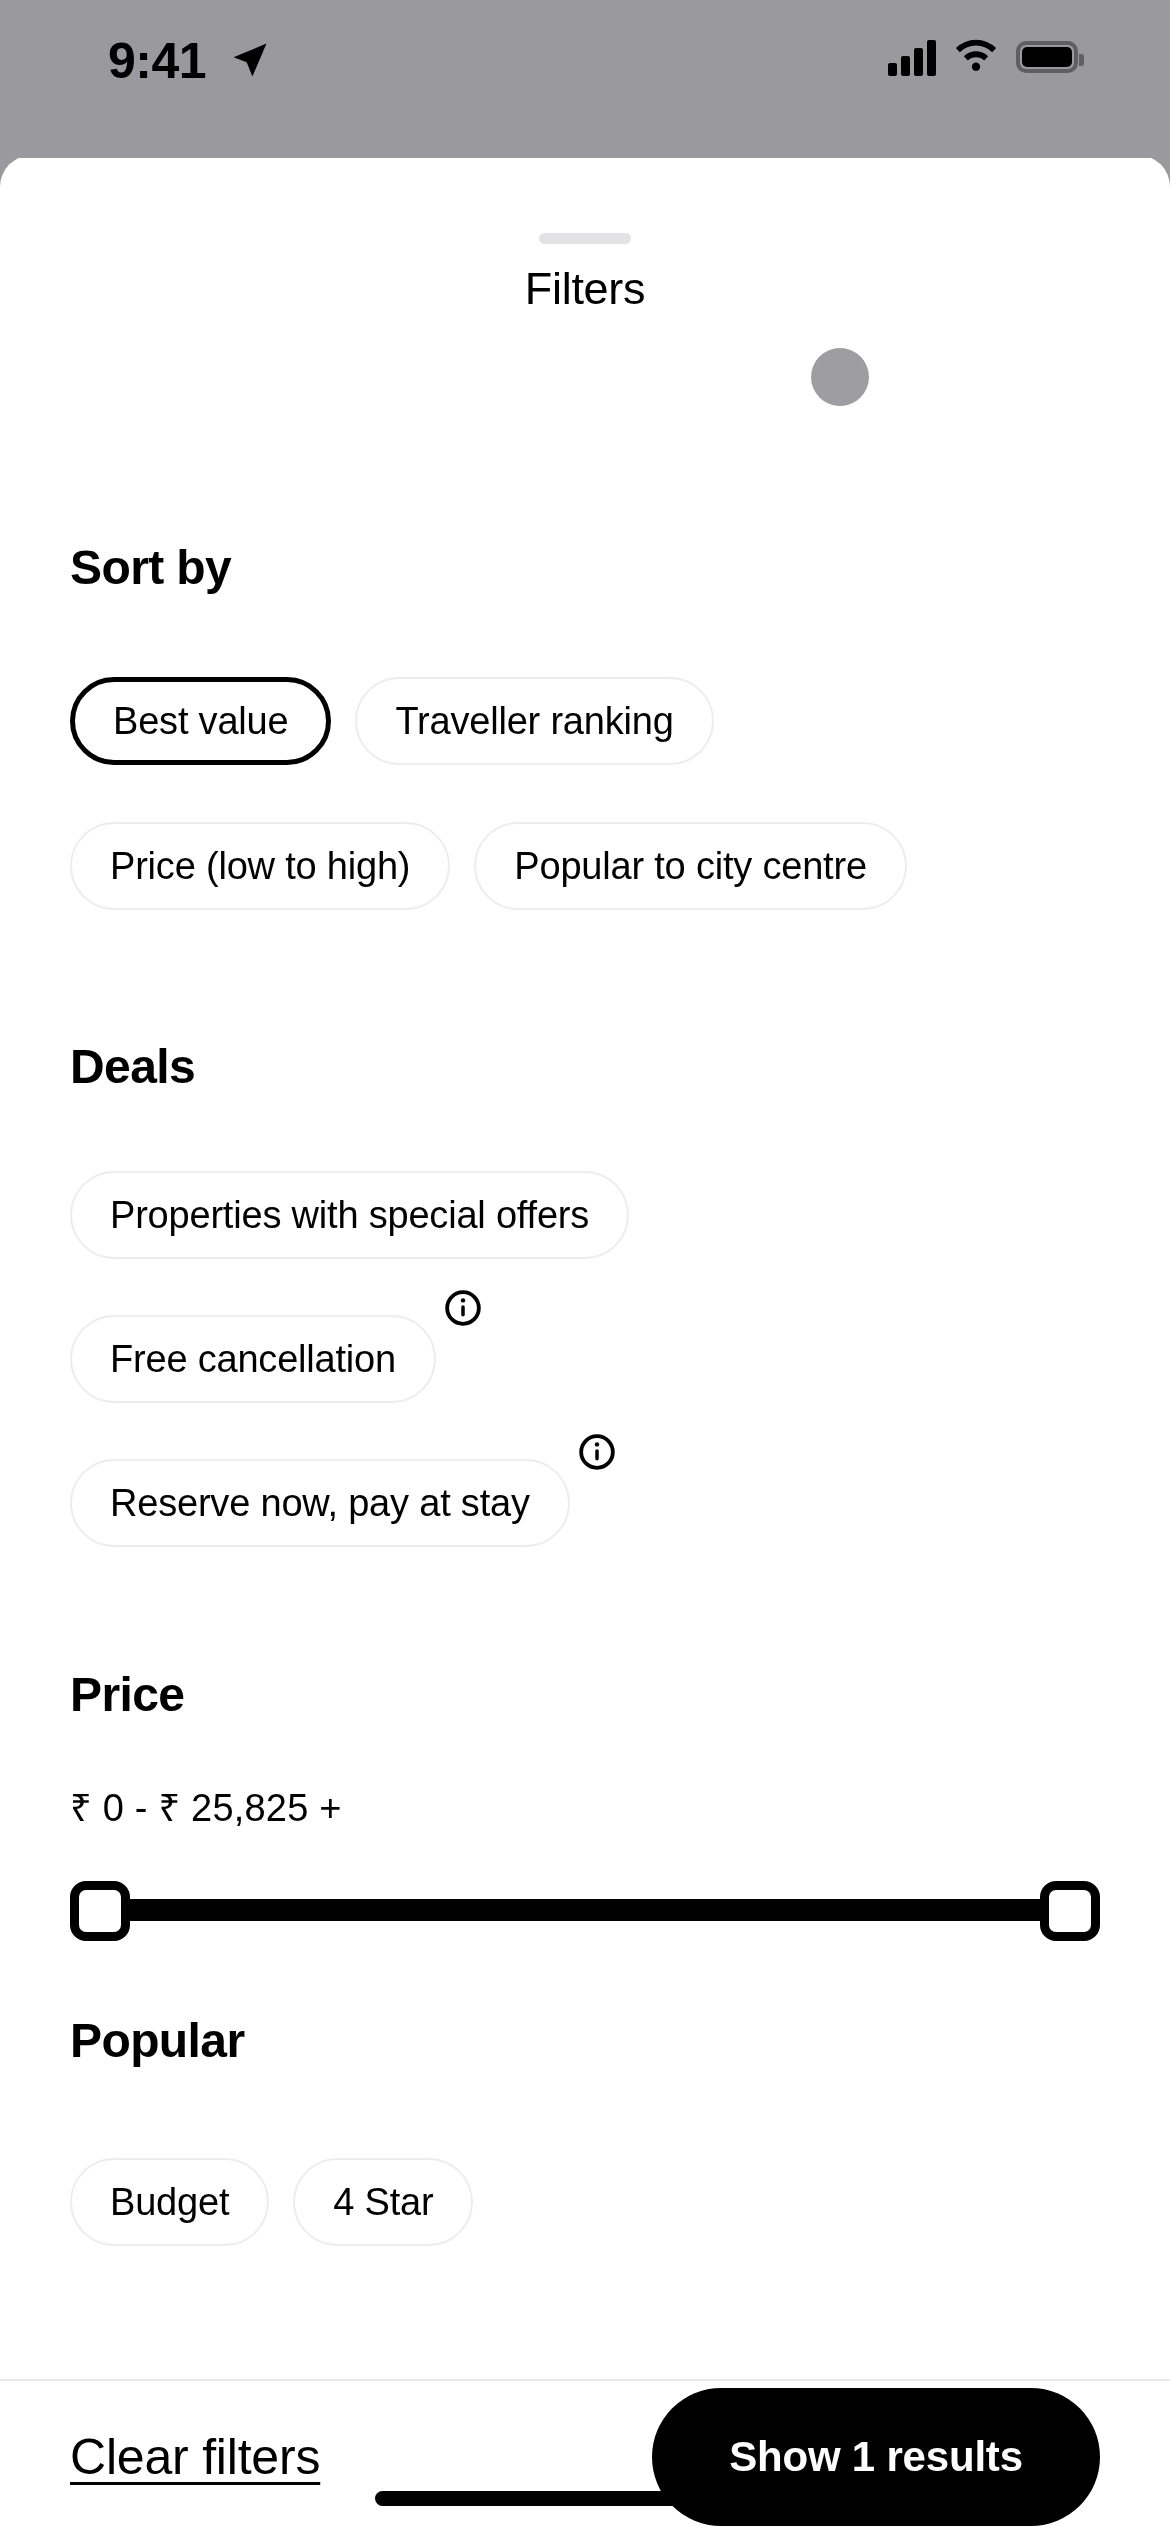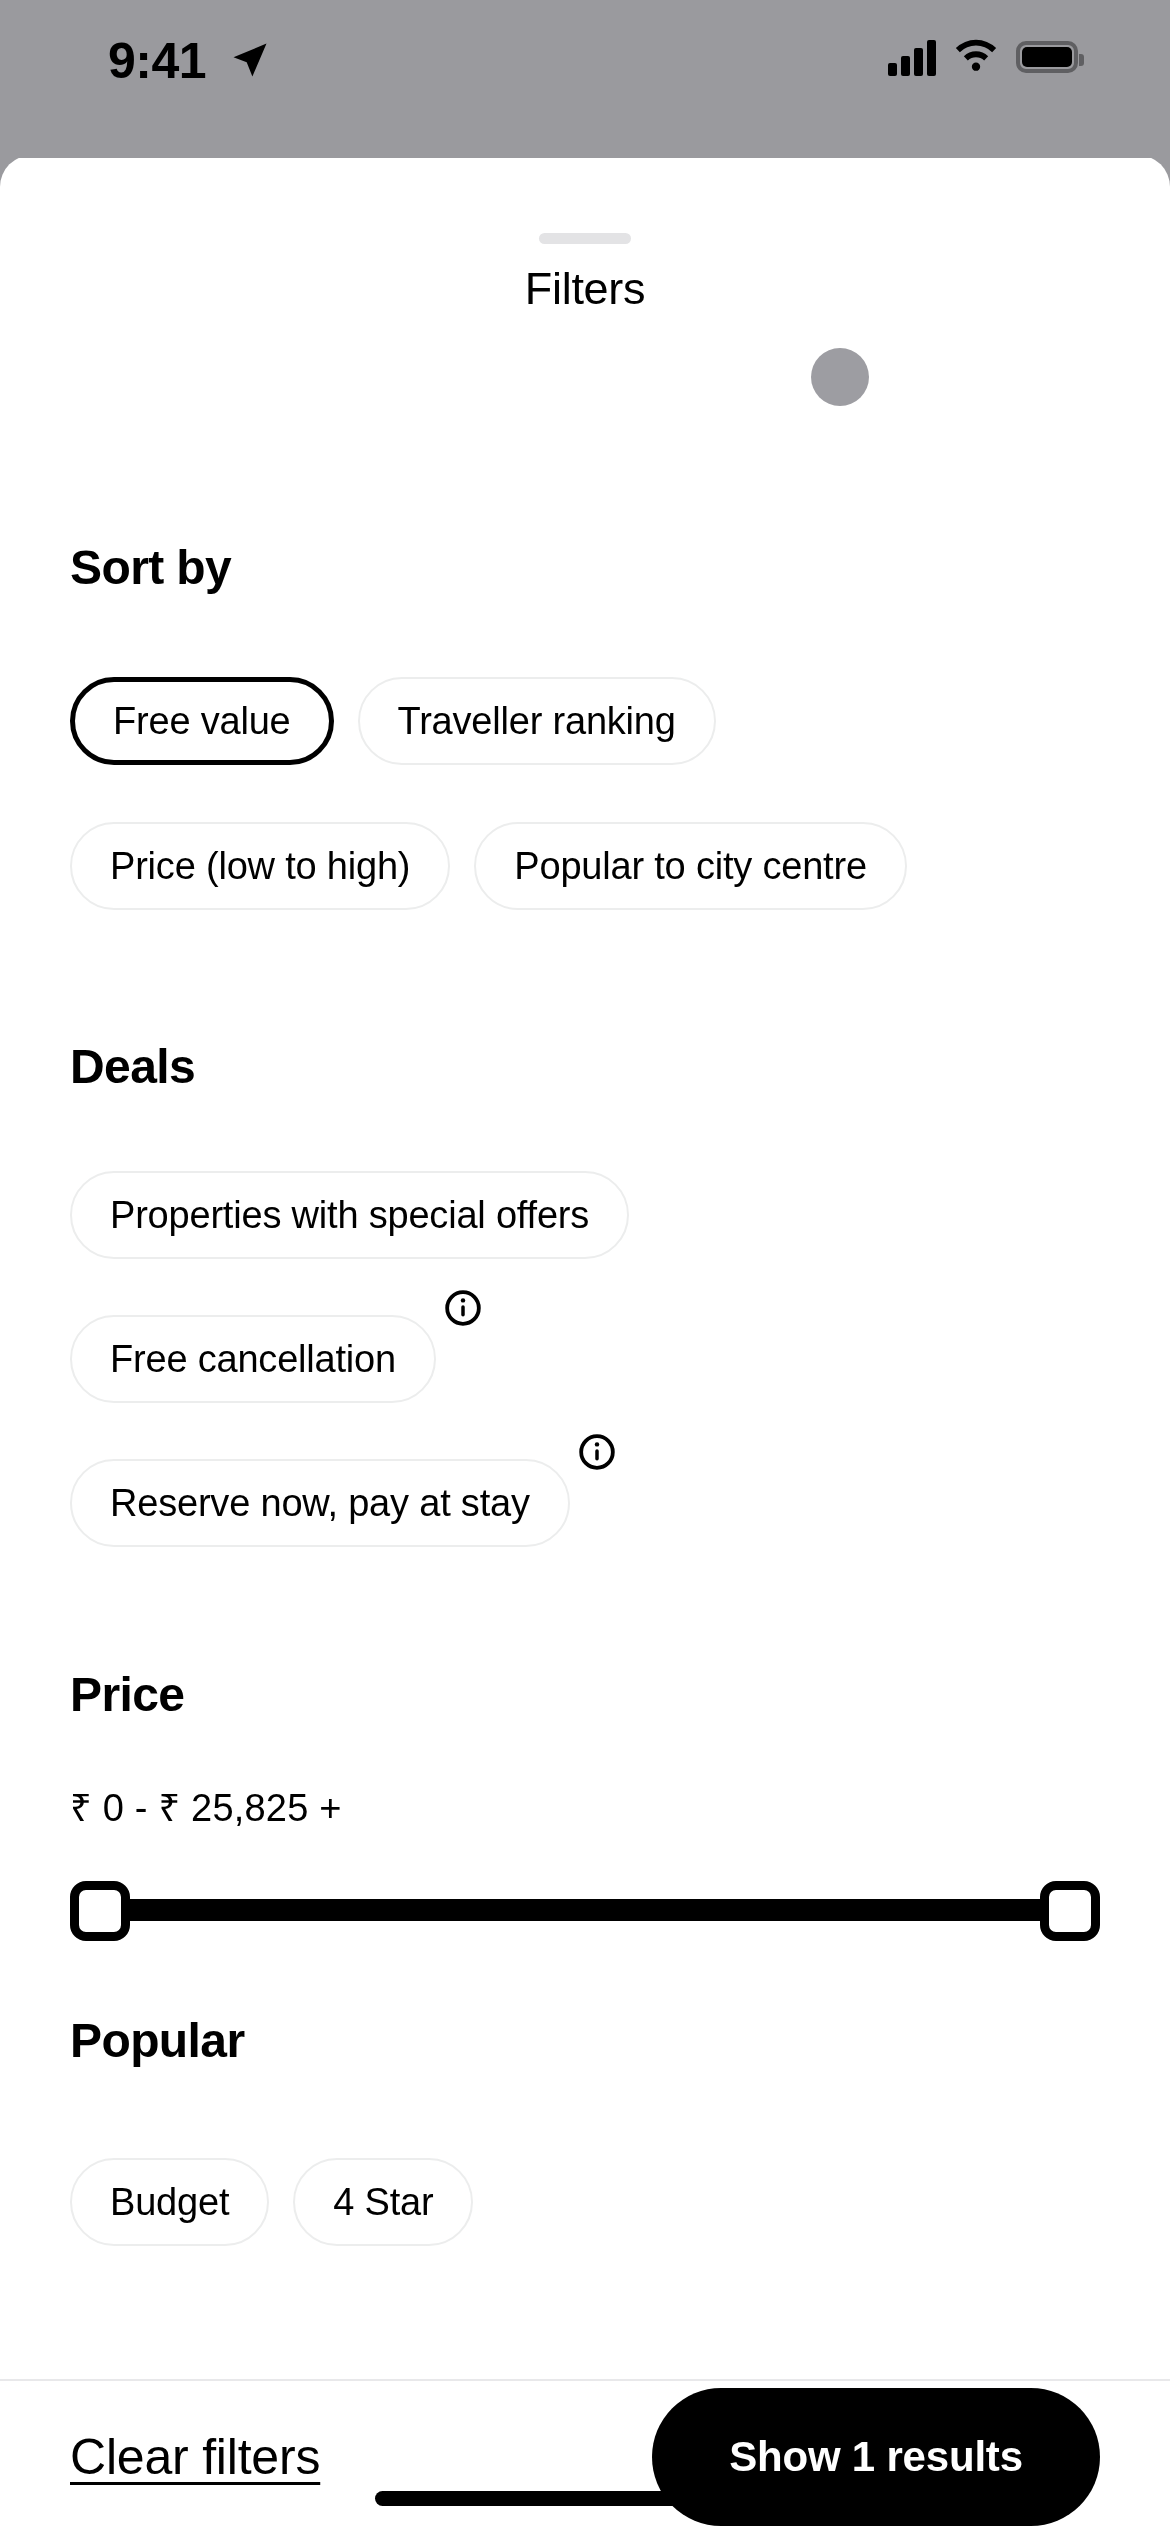--- a/index.html
+++ b/index.html
@@ -363,21 +363,21 @@
   <div class="sheet">
 
     <div class="grabber"></div>
     <div class="sheet-title">Filters</div>
 
     <div class="content">
 
       <div class="section-title sort-title">Sort by</div>
 
       <div class="chip-row sort-row-1">
-        <div class="chip selected">Free value</div>
+        <div class="chip selected">Best value</div>
         <div class="chip">Traveller ranking</div>
       </div>
 
       <div class="chip-row sort-row-2">
         <div class="chip">Price (low to high)</div>
         <div class="chip">Popular to city centre</div>
       </div>
 
       <div class="section-title deals-title">Deals</div>
 

